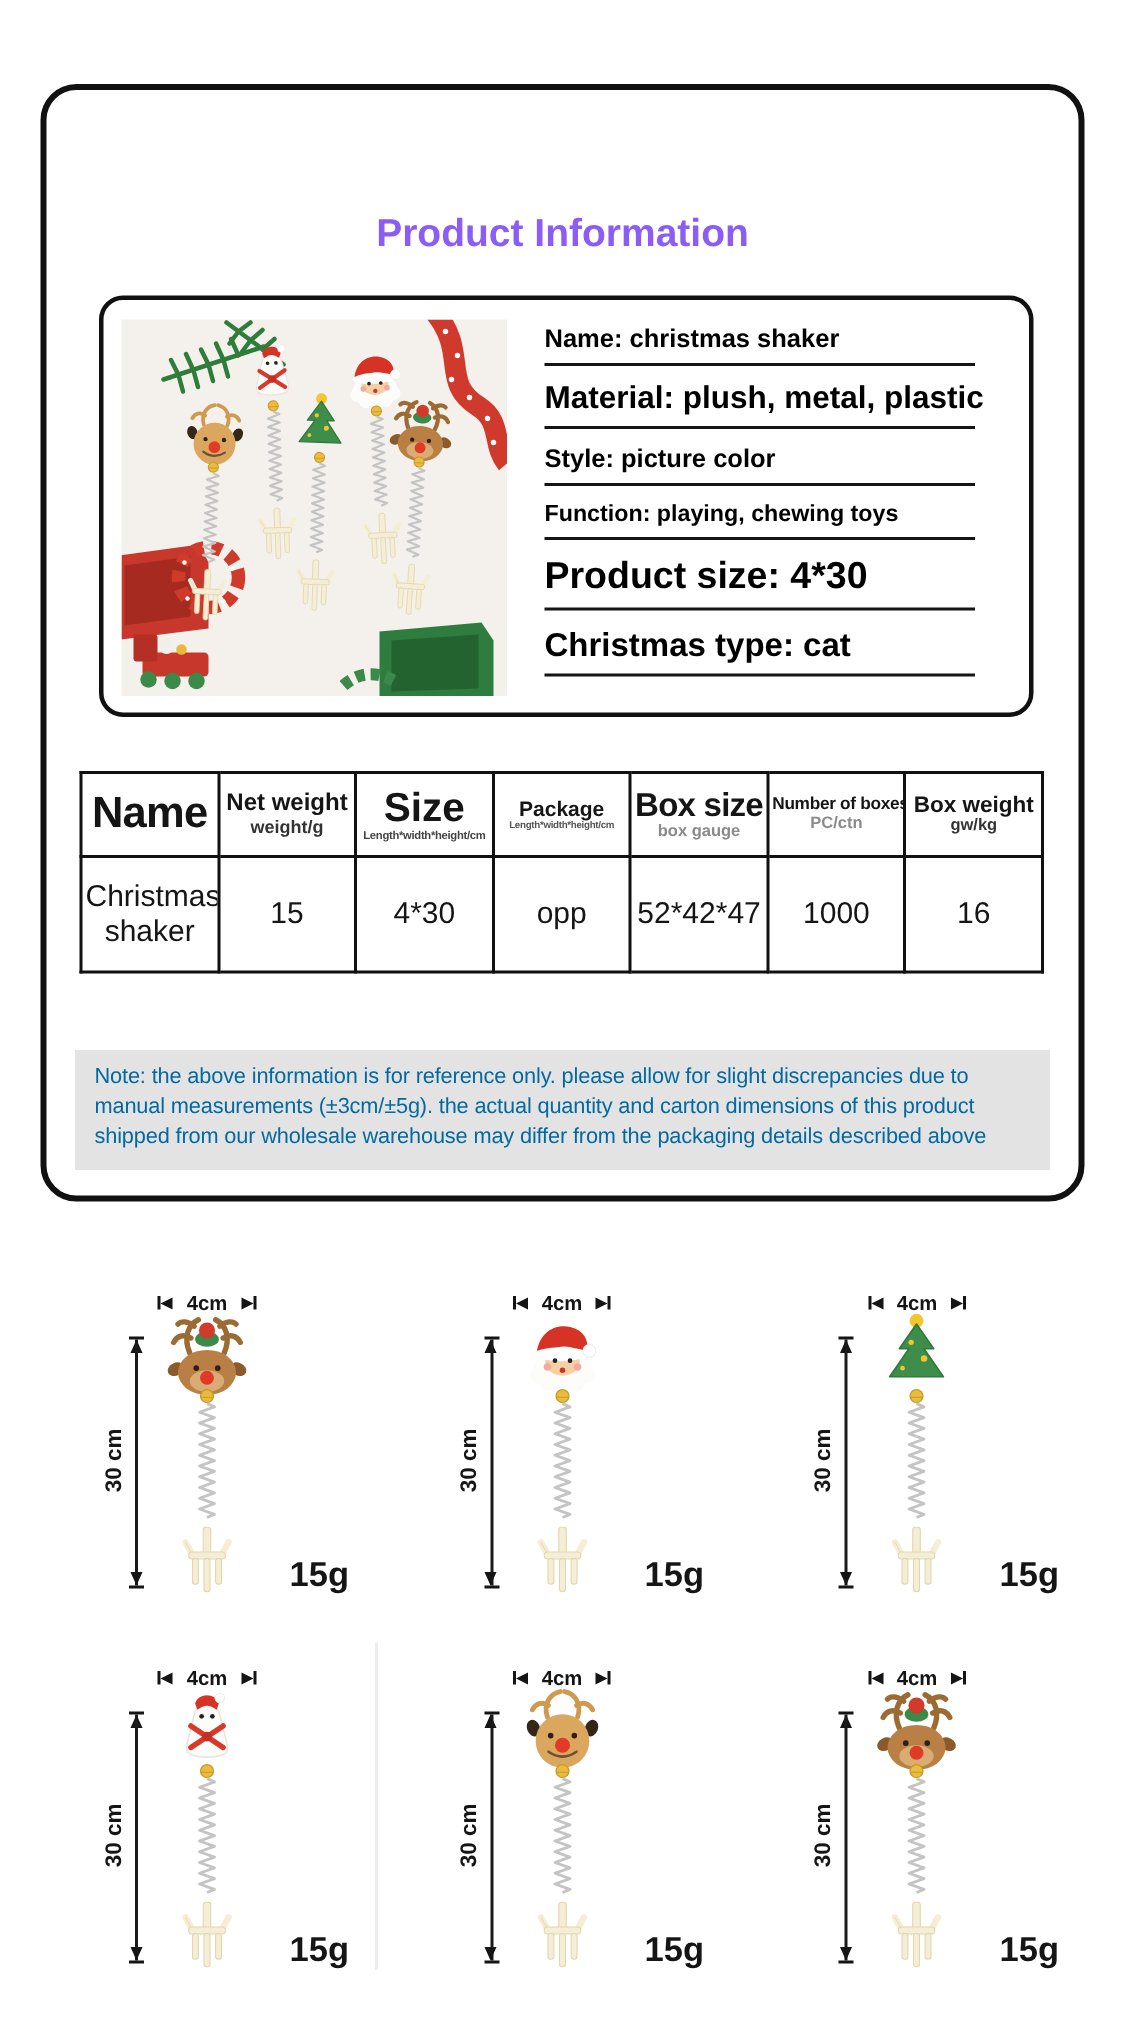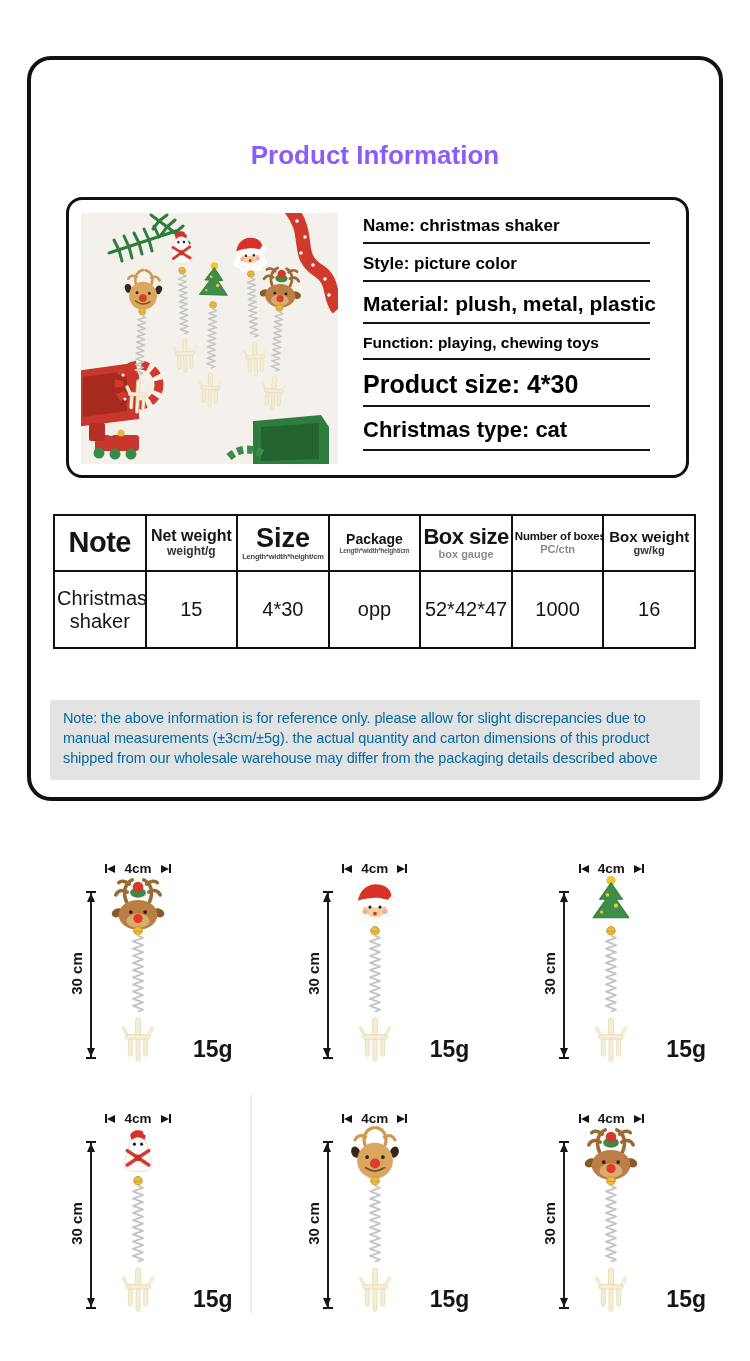--- a/index.html
+++ b/index.html
@@ -241,33 +241,33 @@
             <use href="#spring-fork" transform="translate(0,74)"></use>
           </g>
         <g transform="translate(168,48) rotate(4) scale(0.56)">
             <use href="#head-reindeer-with-hat"></use>
             <use href="#spring-fork" transform="translate(0,74)"></use>
           </g>
       </svg>
     </div>
     <div class="fields">
       <div class="field f-0">Name: christmas shaker</div>
+      <div class="field f-2">Material: plush, metal, plastic</div>
       <div class="field f-1">Style: picture color</div>
-      <div class="field f-2">Material: plush, metal, plastic</div>
       <div class="field f-3">Function: playing, chewing toys</div>
       <div class="field f-4">Product size: 4*30</div>
       <div class="field f-5">Christmas type: cat</div>
     </div>
   </div>
 
   <table class="spec">
     <tbody>
         <tr>
       <th class="col0">
-            <span class="th-title">Note</span>
+            <span class="th-title">Name</span>
           </th>
       <th class="col1">
             <span class="th-title">Net weight</span>
             <span class="th-sub">weight/g</span>
           </th>
       <th class="col2">
             <span class="th-title">Size</span>
             <span class="th-sub">Length*width*height/cm</span>
           </th>
       <th class="col3">

